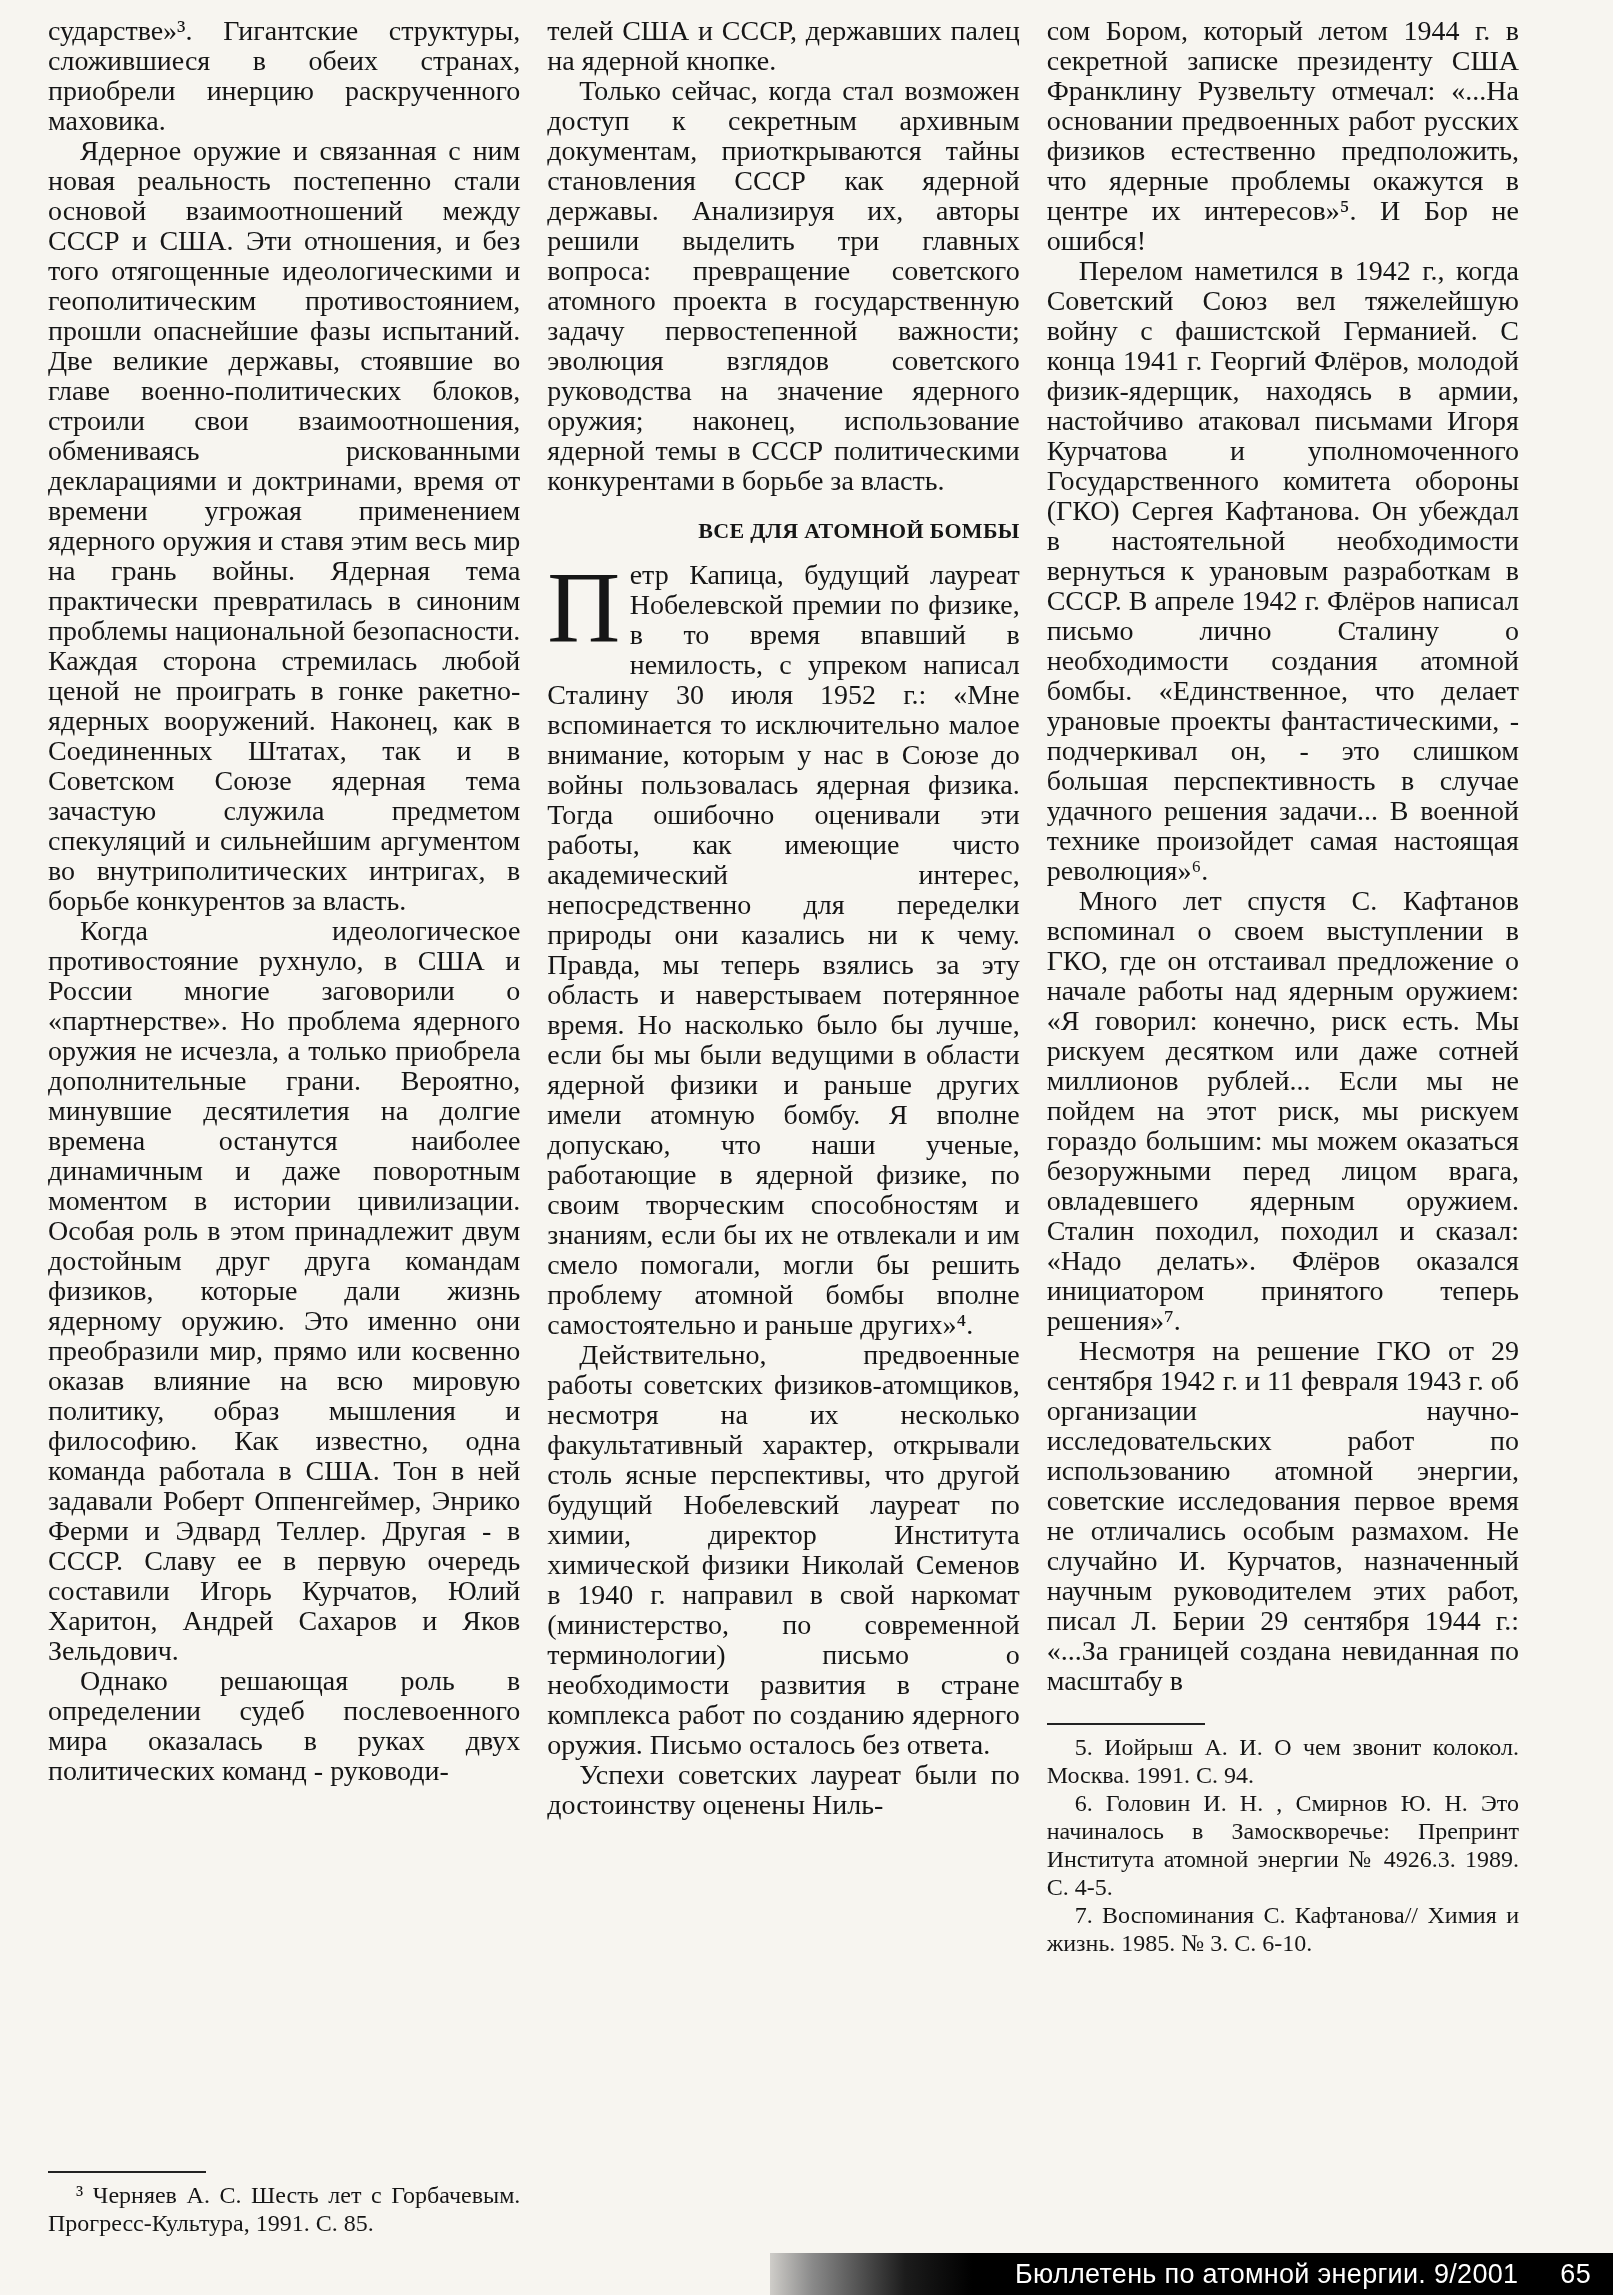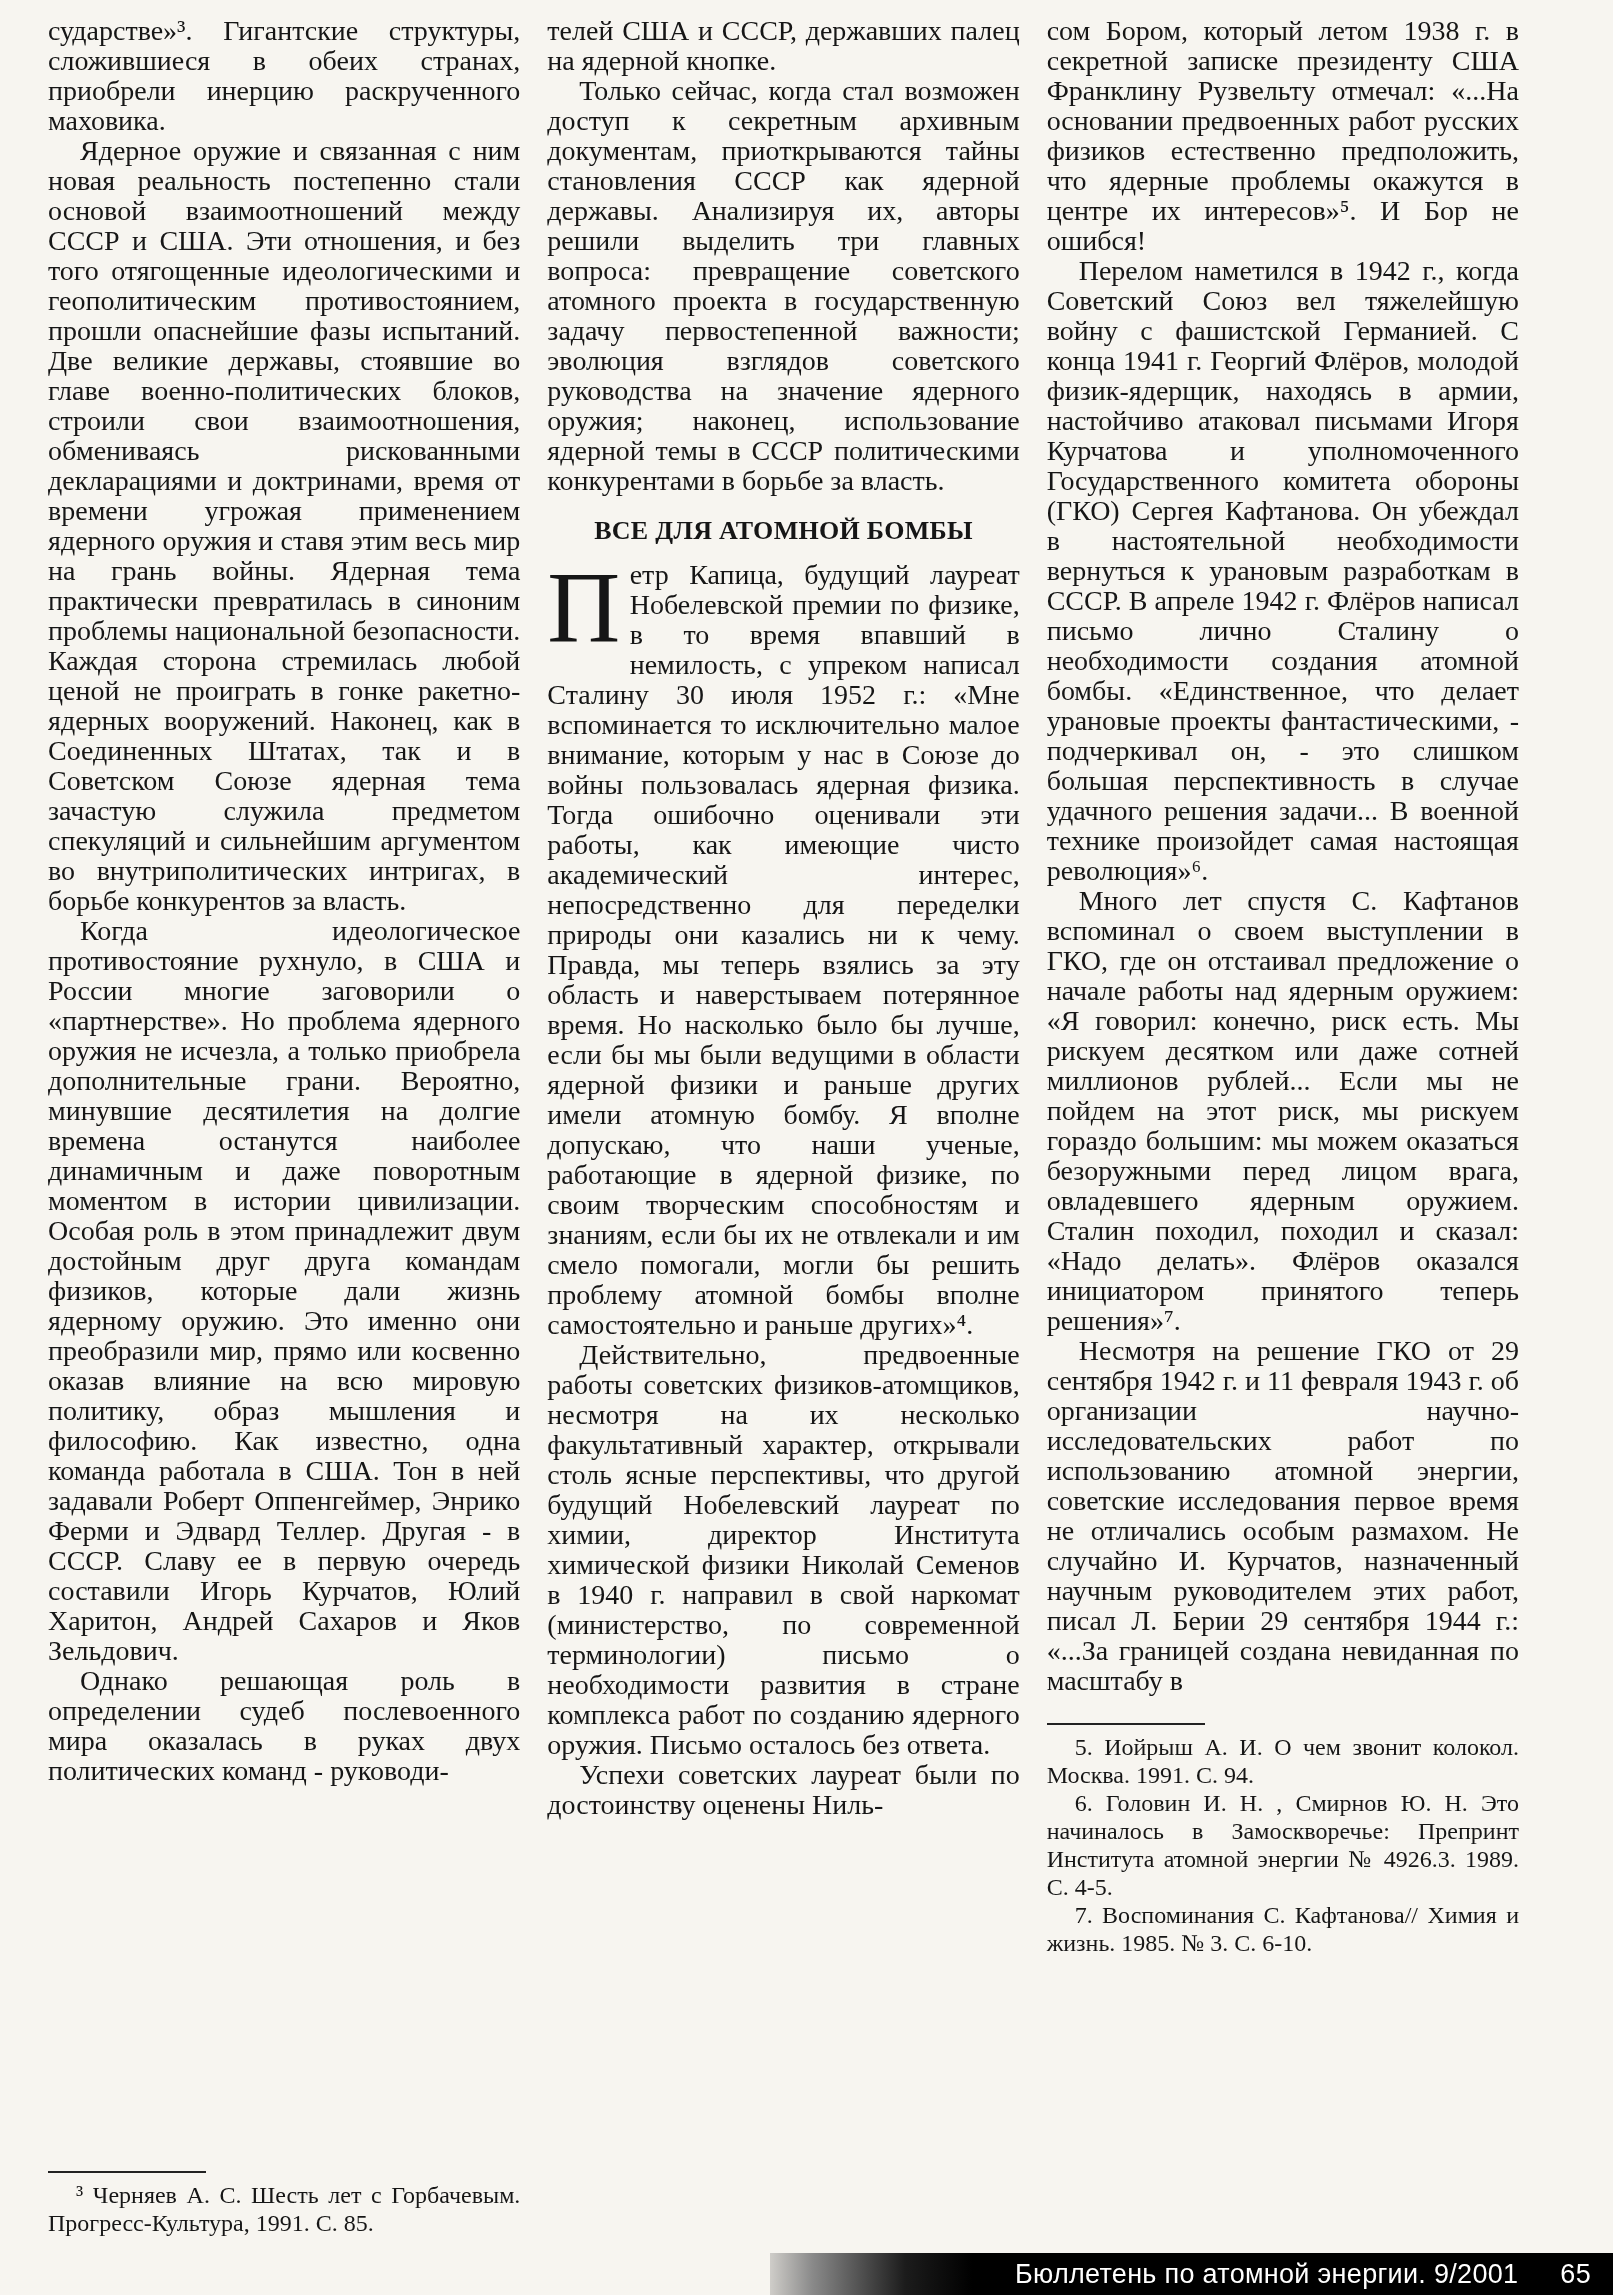--- a/index.html
+++ b/index.html
@@ -32,23 +32,23 @@
     hyphens:auto;
     -webkit-hyphens:auto;
     word-break:normal;
   }
 
   .para { text-indent:32px; }
   .para.no-indent { text-indent:0; }
 
   .heading {
     font-weight:bold;
-    text-align:center;
+    text-align:right;
     text-indent:0;
-    font-size:26px;
+    font-size:22px;
     line-height:32px;
     letter-spacing:0.3px;
     margin:19px 0 13.4px 0;
   }
 
   .dropcap-para { text-indent:0; }
   .dropcap {
     float:left;
     font-size:101px;
     line-height:85px;
@@ -109,21 +109,21 @@
     <div class="col">
       <p class="para no-indent">телей США и СССР, державших палец на ядерной кнопке.</p>
       <p class="para">Только сейчас, когда стал возможен доступ к секретным архивным документам, приоткрываются тайны становления СССР как ядерной державы. Анализируя их, авторы решили выделить три главных вопроса: превращение советского атомного проекта в государственную задачу первостепенной важности; эволюция взглядов советского руководства на значение ядерного оружия; наконец, использование ядерной темы в СССР политическими конкурентами в борьбе за власть.</p>
       <h2 class="heading">ВСЕ ДЛЯ АТОМНОЙ БОМБЫ</h2>
       <p class="para dropcap-para"><span class="dropcap">П</span><span>етр Капица, будущий лауреат Нобелевской премии по физике, в то время впавший в немилость, с упреком написал Сталину 30 июля 1952 г.: «Мне вспоминается то исключительно малое внимание, которым у нас в Союзе до войны пользовалась ядерная физика. Тогда ошибочно оценивали эти работы, как имеющие чисто академический интерес, непосредственно для переделки природы они казались ни к чему. Правда, мы теперь взялись за эту область и наверстываем потерянное время. Но насколько было бы лучше, если бы мы были ведущими в области ядерной физики и раньше других имели атомную бомбу. Я вполне допускаю, что наши ученые, работающие в ядерной физике, по своим творческим способностям и знаниям, если бы их не отвлекали и им смело помогали, могли бы решить проблему атомной бомбы вполне самостоятельно и раньше других»⁴.</span></p>
       <p class="para">Действительно, предвоенные работы советских физиков-атомщиков, несмотря на их несколько факультативный характер, открывали столь ясные перспективы, что другой будущий Нобелевский лауреат по химии, директор Института химической физики Николай Семенов в 1940 г. направил в свой наркомат (министерство, по современной терминологии) письмо о необходимости развития в стране комплекса работ по созданию ядерного оружия. Письмо осталось без ответа.</p>
       <p class="para">Успехи советских лауреат были по достоинству оценены Ниль-</p>
     </div>
 
     <div class="col">
-      <p class="para no-indent">сом Бором, который летом 1938 г. в секретной записке президенту США Франклину Рузвельту отмечал: «...На основании предвоенных работ русских физиков естественно предположить, что ядерные проблемы окажутся в центре их интересов»⁵. И Бор не ошибся!</p>
+      <p class="para no-indent">сом Бором, который летом 1944 г. в секретной записке президенту США Франклину Рузвельту отмечал: «...На основании предвоенных работ русских физиков естественно предположить, что ядерные проблемы окажутся в центре их интересов»⁵. И Бор не ошибся!</p>
       <p class="para">Перелом наметился в 1942 г., когда Советский Союз вел тяжелейшую войну с фашистской Германией. С конца 1941 г. Георгий Флёров, молодой физик-ядерщик, находясь в армии, настойчиво атаковал письмами Игоря Курчатова и уполномоченного Государственного комитета обороны (ГКО) Сергея Кафтанова. Он убеждал в настоятельной необходимости вернуться к урановым разработкам в СССР. В апреле 1942 г. Флёров написал письмо лично Сталину о необходимости создания атомной бомбы. «Единственное, что делает урановые проекты фантастическими, - подчеркивал он, - это слишком большая перспективность в случае удачного решения задачи... В военной технике произойдет самая настоящая революция»⁶.</p>
       <p class="para">Много лет спустя С. Кафтанов вспоминал о своем выступлении в ГКО, где он отстаивал предложение о начале работы над ядерным оружием: «Я говорил: конечно, риск есть. Мы рискуем десятком или даже сотней миллионов рублей... Если мы не пойдем на этот риск, мы рискуем гораздо большим: мы можем оказаться безоружными перед лицом врага, овладевшего ядерным оружием. Сталин походил, походил и сказал: «Надо делать». Флёров оказался инициатором принятого теперь решения»⁷.</p>
       <p class="para">Несмотря на решение ГКО от 29 сентября 1942 г. и 11 февраля 1943 г. об организации научно-исследовательских работ по использованию атомной энергии, советские исследования первое время не отличались особым размахом. Не случайно И. Курчатов, назначенный научным руководителем этих работ, писал Л. Берии 29 сентября 1944 г.: «...За границей создана невиданная по масштабу в</p>
       <div class="footnotes follow">
         <div class="fn-rule"></div>
         <p class="footnote">5. Иойрыш А. И. О чем звонит колокол. Москва. 1991. С. 94.</p>
         <p class="footnote">6. Головин И. Н. , Смирнов Ю. Н. Это начиналось в Замоскворечье: Препринт Института атомной энергии № 4926.3. 1989. С. 4-5.</p>
         <p class="footnote">7. Воспоминания С. Кафтанова// Химия и жизнь. 1985. № 3. С. 6-10.</p>
       </div>
     </div>

